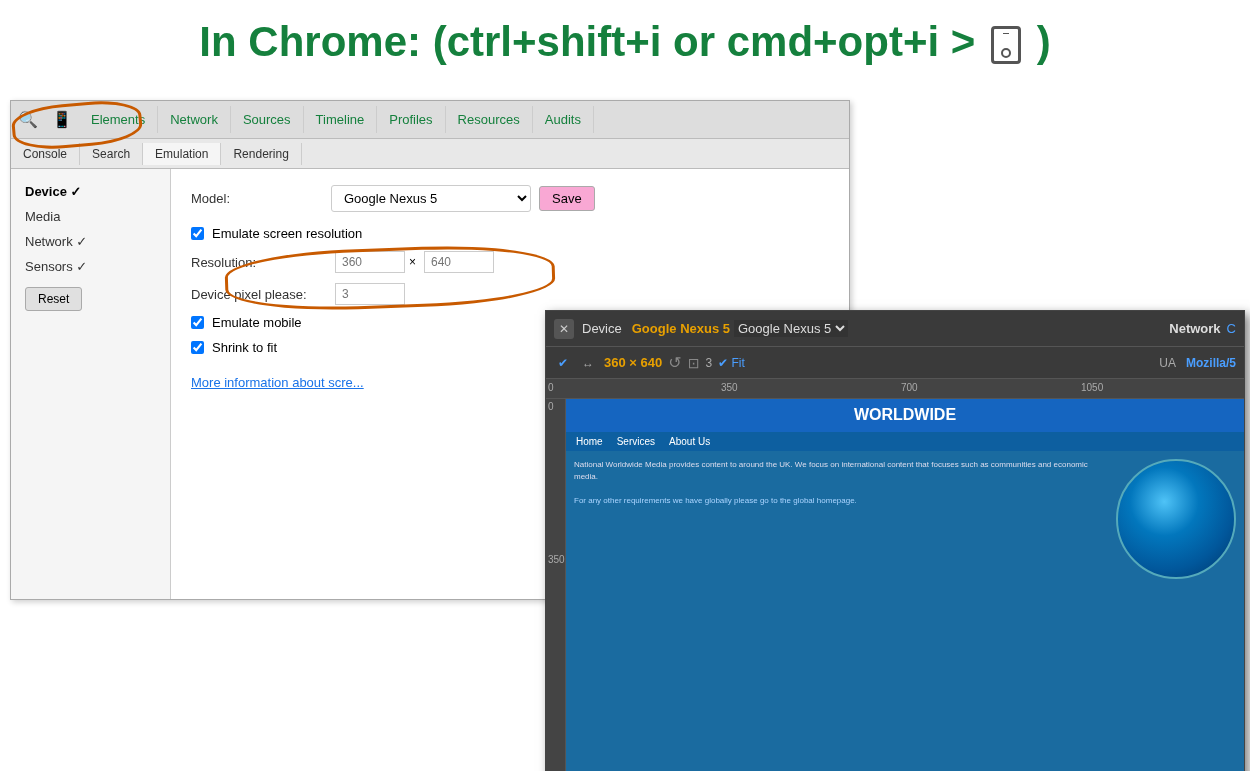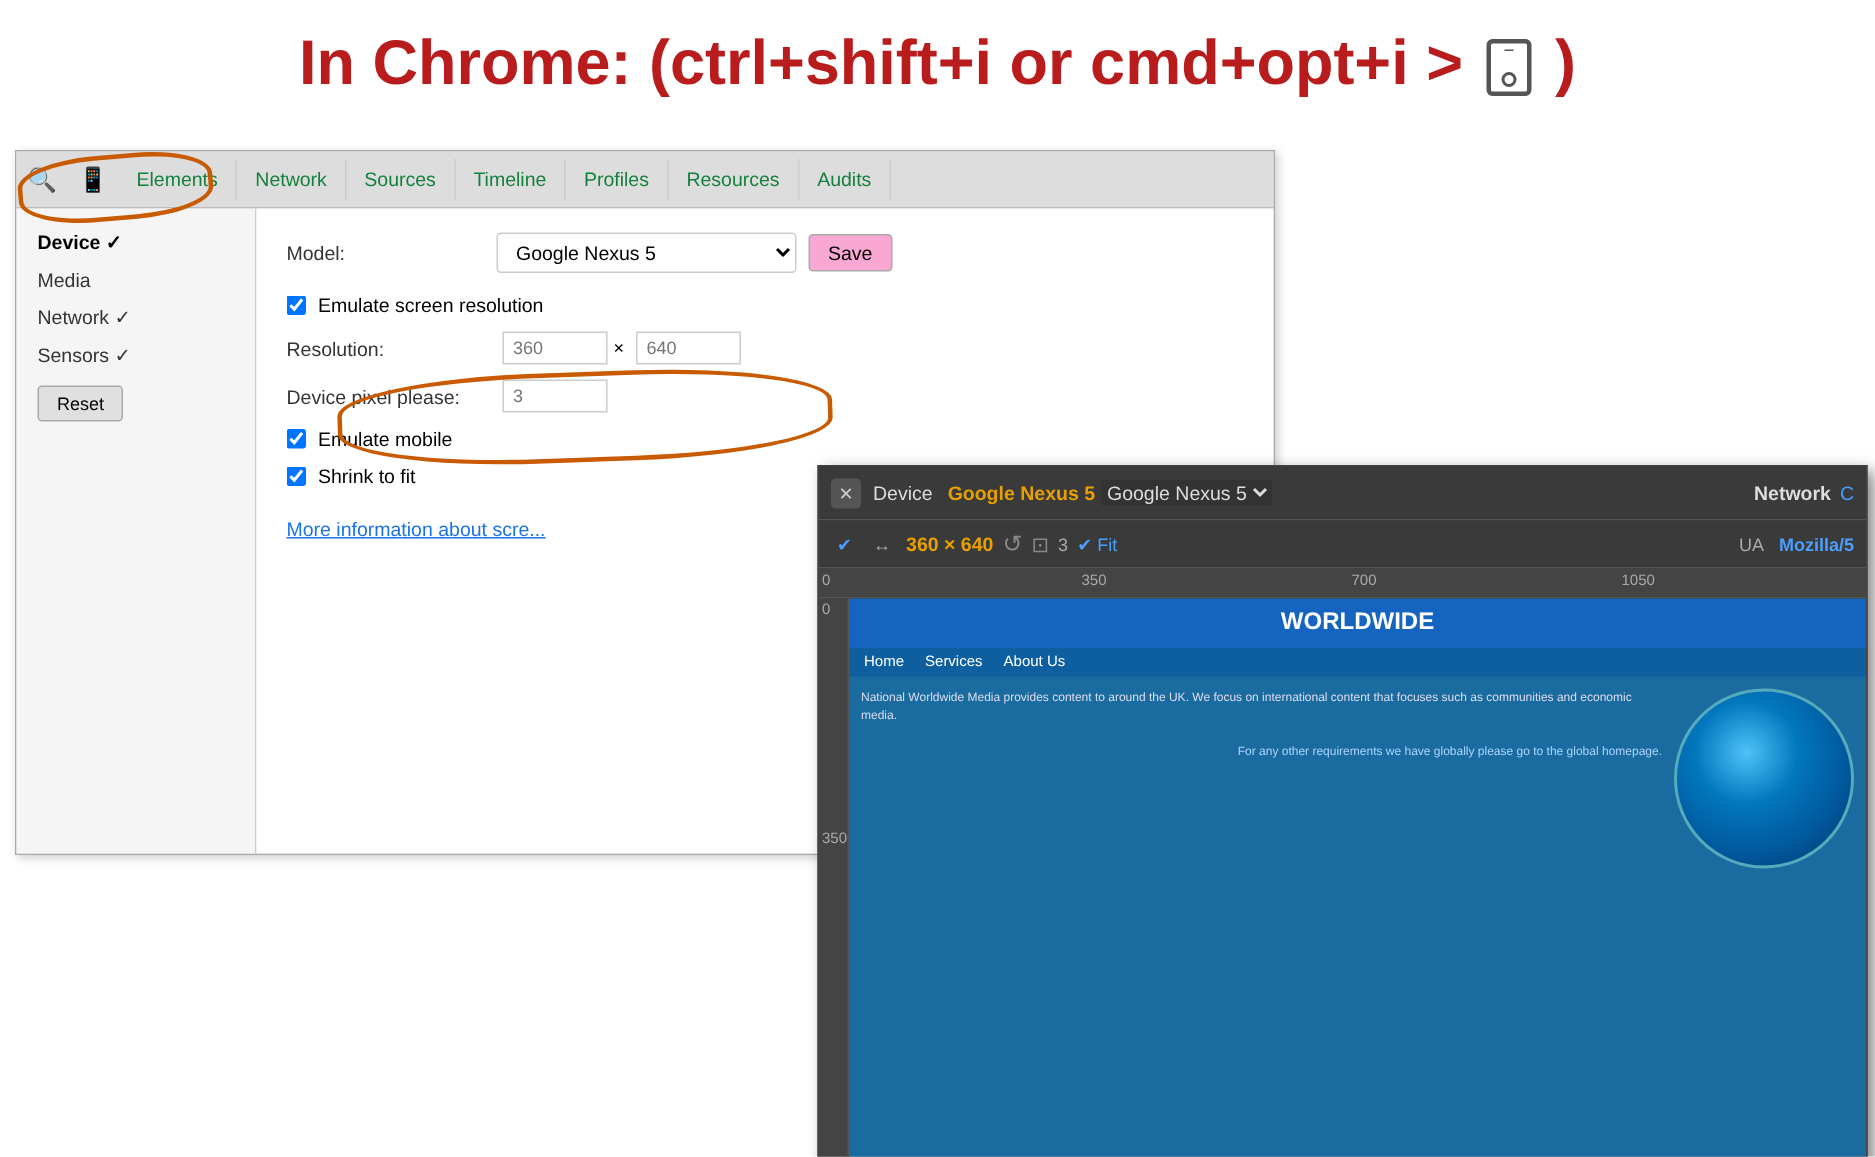--- a/index.html
+++ b/index.html
@@ -11,21 +11,21 @@
       overflow: hidden;
       position: relative;
     }
 
     
     .page-title {
       font-size: 42px;
       font-weight: bold;
       text-align: center;
       padding: 18px 0 12px 0;
-      color: #b91c1c;
+      color: #15803d;
     }
 
     
     .devtools-panel {
       position: absolute;
       top: 100px;
       left: 10px;
       width: 840px;
       background: #f1f1f1;
       border: 1px solid #aaa;
@@ -474,20 +474,26 @@
     <div class="devtools-icon-btn">📱</div>
     <div class="devtools-tab">Elements</div>
     <div class="devtools-tab">Network</div>
     <div class="devtools-tab">Sources</div>
     <div class="devtools-tab">Timeline</div>
     <div class="devtools-tab">Profiles</div>
     <div class="devtools-tab">Resources</div>
     <div class="devtools-tab">Audits</div>
   </div>
 
+  <div class="devtools-subtabs">
+    <div class="devtools-subtab">Console</div>
+    <div class="devtools-subtab">Search</div>
+    <div class="devtools-subtab active">Emulation</div>
+    <div class="devtools-subtab">Rendering</div>
+  </div>
 
   <div class="devtools-main">
 
     <div class="devtools-sidebar">
       <div class="sidebar-item active">Device ✓</div>
       <div class="sidebar-item">Media</div>
       <div class="sidebar-item">Network ✓</div>
       <div class="sidebar-item">Sensors ✓</div>
       <button class="sidebar-reset-btn">Reset</button>
     </div>
@@ -586,21 +592,21 @@
         </div>
         <div class="preview-nav">
           <span class="preview-nav-item">Home</span>
           <span class="preview-nav-item">Services</span>
           <span class="preview-nav-item">About Us</span>
         </div>
         <div class="preview-content">
           <div class="preview-text-block">
             <p>National Worldwide Media provides content to around the UK. We focus on international content that focuses such as communities and economic media.</p>
             <br>
-            <p style="color:#aad4ff;text-align:right;">For any other requirements we have globally please go to the global homepage.</p>
+            <p style="color:#aad4ff;">For any other requirements we have globally please go to the global homepage.</p>
           </div>
           <div class="preview-globe"></div>
         </div>
       </div>
     </div>
   </div>
 
 </div>
 
 </body></html>

